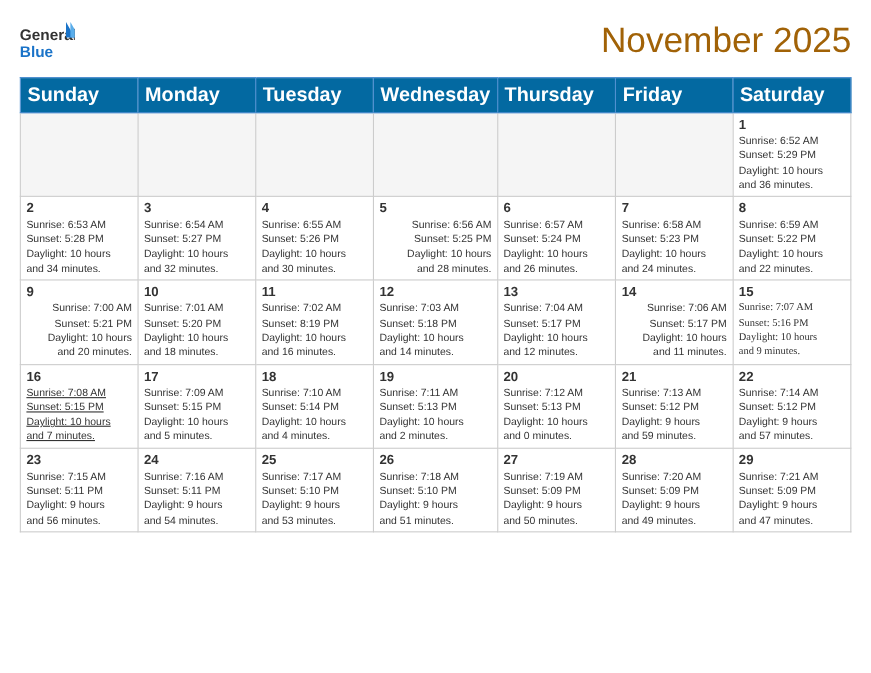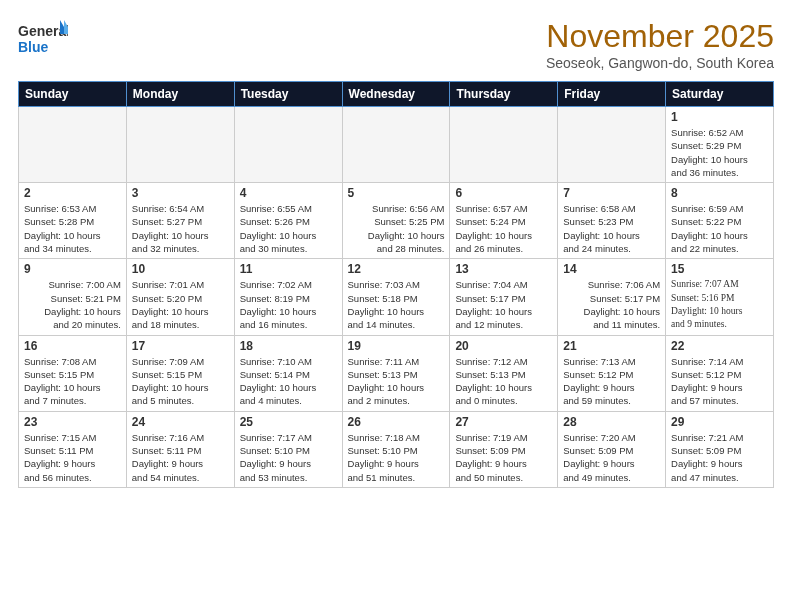--- a/index.html
+++ b/index.html
@@ -36,23 +36,23 @@
     .location {
       font-size: 14px;
       color: #555;
     }
     .calendar {
       width: 100%;
       border-collapse: collapse;
       border: 1px solid #ccc;
     }
     .calendar th {
-      background-color: #0f172a;
+      background-color: #0369a1;
       color: #fff;
-      font-size: 12px;
+      font-size: 18px;
       font-weight: bold;
       padding: 5px 6px;
       text-align: left;
       border: 1px solid #5090d0;
     }
     .calendar td {
       vertical-align: top;
       border: 1px solid #ccc;
       padding: 3px 5px;
       width: 108px;
@@ -86,21 +86,20 @@
     <div class="logo">
   <svg width="50" height="42" viewBox="0 0 50 42">
     <text x="0" y="18" font-size="14" font-family="Arial" fill="#333" font-weight="bold">General</text>
     <text x="0" y="34" font-size="14" font-family="Arial" fill="#1a73c8" font-weight="bold">Blue</text>
     <polygon points="42,2 50,16 42,16" fill="#1a73c8"></polygon>
     <polygon points="46,2 54,16 46,16" fill="#5aadea"></polygon>
   </svg>
 </div>
     <div class="title-area">
       <div class="month-title">November 2025</div>
-      <div class="location">Seoseok, Gangwon-do, South Korea</div>
     </div>
   </div>
 
   <table class="calendar">
     <thead>
       <tr>
       <th>Sunday</th>
           <th>Monday</th>
           <th>Tuesday</th>
           <th>Wednesday</th>
@@ -223,21 +222,21 @@
             <span class="day-number">15</span>
             <div class="day-info" style="white-space: pre-line; font-family: Liberation Serif, serif;">Sunrise: 7:07 AM
 Sunset: 5:16 PM
 Daylight: 10 hours
 and 9 minutes.</div>
           </td>
         </tr>
         <tr class="week-row">
           <td>
             <span class="day-number">16</span>
-            <div class="day-info" style="white-space: pre-line;">Sunrise: 7:08 AM
+            <div class="day-info" style="white-space: pre-line; text-decoration: underline;">Sunrise: 7:08 AM
 Sunset: 5:15 PM
 Daylight: 10 hours
 and 7 minutes.</div>
           </td>
           <td>
             <span class="day-number">17</span>
             <div class="day-info" style="white-space: pre-line;">Sunrise: 7:09 AM
 Sunset: 5:15 PM
 Daylight: 10 hours
 and 5 minutes.</div>

